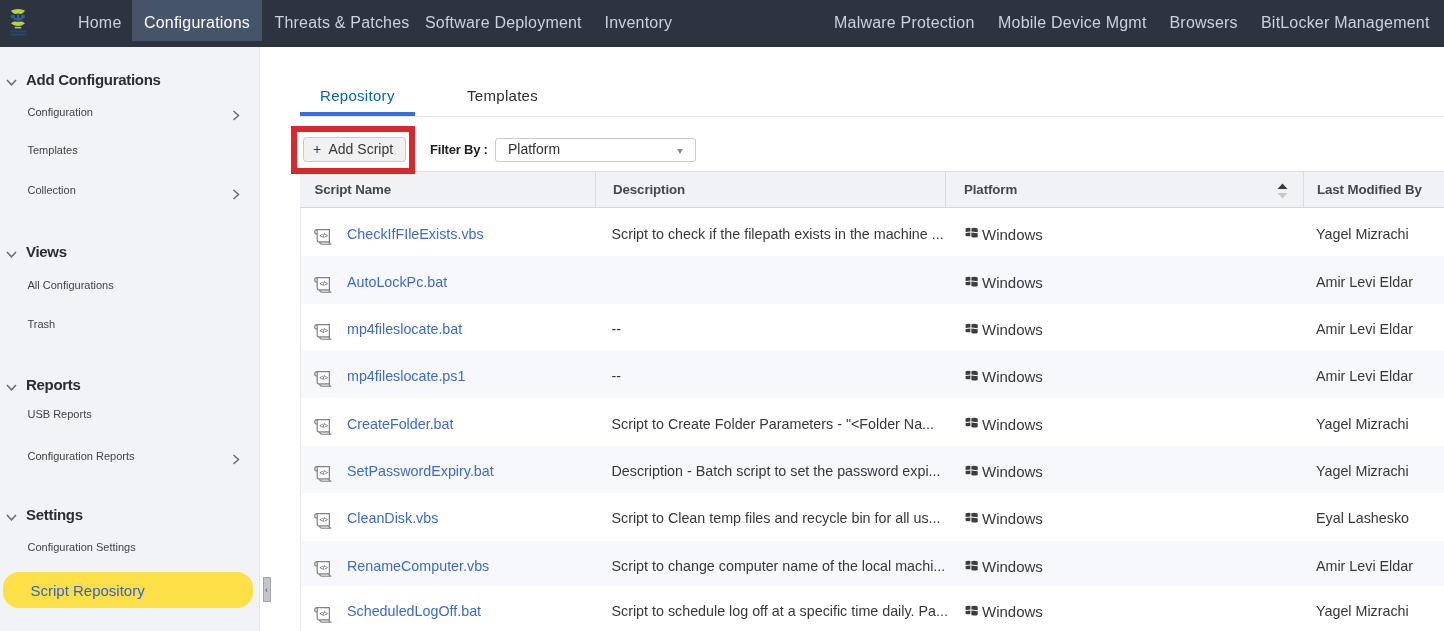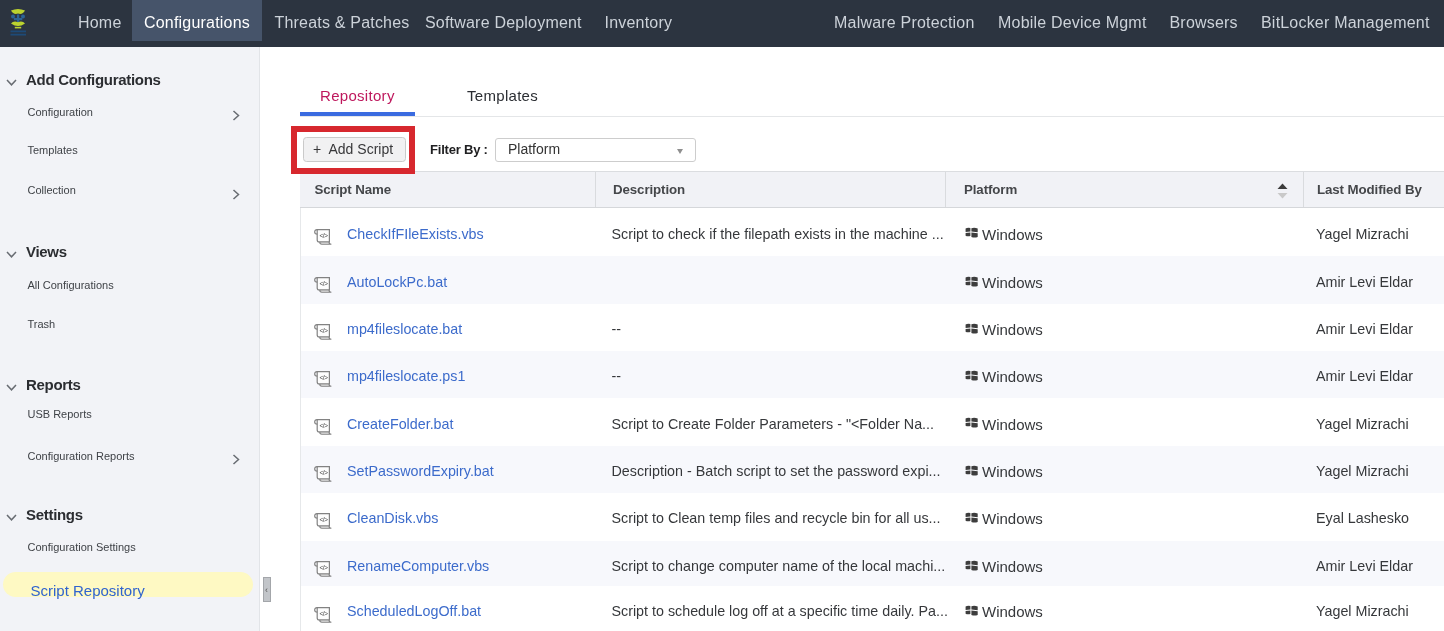--- a/index.html
+++ b/index.html
@@ -6,21 +6,21 @@
 html,body { width:1444px; height:631px; overflow:hidden; font-family:"Liberation Sans", sans-serif; background:#fff; }
 .nav { position:absolute; left:0; top:0; width:1444px; height:47px; background:#2c3440; }
 .navitem { position:absolute; top:0; height:41px; line-height:45.5px; color:#ccd2d9; font-size:16px; letter-spacing:0.2px; white-space:nowrap; }
 .navitem.active { background:#46546a; color:#fff; text-align:center; }
 .logo { position:absolute; left:8px; top:7px; }
 .sidebar { position:absolute; left:0; top:47px; width:260px; height:584px; background:#f2f3f7; border-right:1px solid #e2e4e8; }
 .sechead { position:absolute; left:26px; font-size:15px; font-weight:bold; letter-spacing:-0.3px; color:#2b2d31; white-space:nowrap; }
 .chev { position:absolute; left:5px; width:13px; height:13px; }
 .sitem { position:absolute; left:27.5px; font-size:11px; color:#3f4247; white-space:nowrap; }
 .arr { position:absolute; left:231px; width:10px; height:11px; }
-.active-item { position:absolute; left:3px; top:571.5px; width:250px; height:25px; background:#fef9c3; border-radius:16px; }
+.active-item { position:absolute; left:3px; top:571.5px; width:250px; height:36px; background:#fde047; border-radius:16px; }
 .active-item span { position:absolute; left:27.5px; top:10px; font-size:15px; color:#2f63cf; }
 .handle { position:absolute; left:262.5px; top:577px; width:8px; height:25px; background:#c2c5c9; border:1px solid #a3a6aa; z-index:5; font-size:9px; color:#555; line-height:24px; text-align:center; }
 .content { position:absolute; left:260px; top:47px; width:1184px; height:584px; background:#fff; }
 .tab { position:absolute; font-size:15px; letter-spacing:0.3px; z-index:2; }
 .tabline { position:absolute; left:300px; top:112px; width:114.5px; height:3.5px; background:#3a6be0; z-index:2; }
 .hline { position:absolute; left:300px; top:116px; width:1144px; height:1px; background:#e4e6e8; z-index:2; }
 .redbox { position:absolute; left:290.5px; top:126px; width:124.5px; height:47.5px; border:6.5px solid #d7282e; z-index:3; }
 .btn { position:absolute; left:303px; top:137px; width:103px; height:25px; background:#f1f1f2; border:1px solid #cacaca; border-radius:3.5px; font-size:14px; color:#38383a; line-height:23px; z-index:2; }
 .btn .plus { position:absolute; left:10px; top:0; }
 .btn .lbl { position:absolute; left:25px; top:0; }
@@ -102,21 +102,21 @@
     <svg class="arr" style="top:453.8px" viewBox="0 0 10 11">
       <path d="M2.5 1 L7.5 5.5 L2.5 10" fill="none" stroke="#686c72" stroke-width="1.5"></path>
     </svg>
     <svg class="chev" style="top:511.3px" viewBox="0 0 13 13">
       <path d="M2 4 L6.5 8.8 L11 4" fill="none" stroke="#686c72" stroke-width="1.5"></path>
     </svg>
     <div class="sechead" style="top:506.40000000000003px;">Settings</div>
     <div class="sitem" style="top:541.2px;">Configuration Settings</div>
   </div>
 
-<div class="tab" style="left:320px; top:87px; color:#be185d;">Repository</div>
+<div class="tab" style="left:320px; top:87px; color:#0369a1;">Repository</div>
 <div class="tab" style="left:467px; top:87px; color:#2b2e33;">Templates</div>
 <div class="hline"></div>
 <div class="tabline"></div>
 
 <div class="btn">
     <span class="plus" style="left:9px;">+</span>
     <span class="lbl" style="left:24.5px;">Add Script</span>
   </div>
 <div class="redbox"></div>
 <div class="filterlbl">Filter By :</div>

